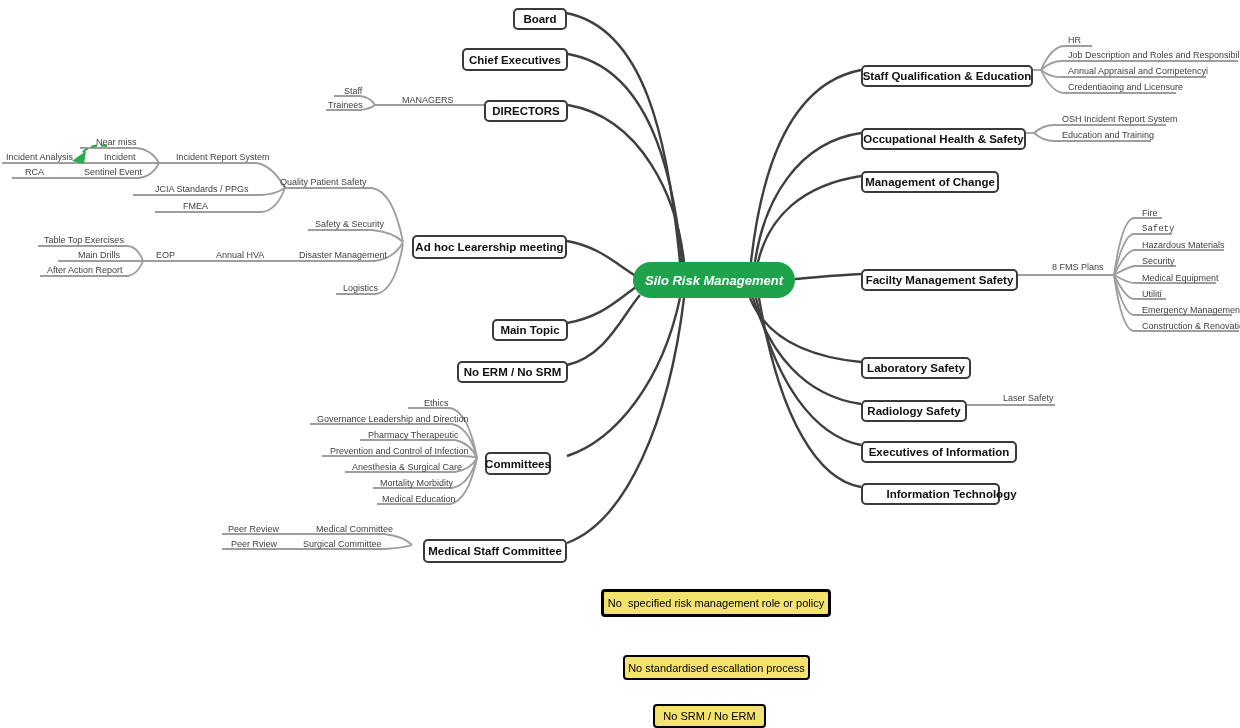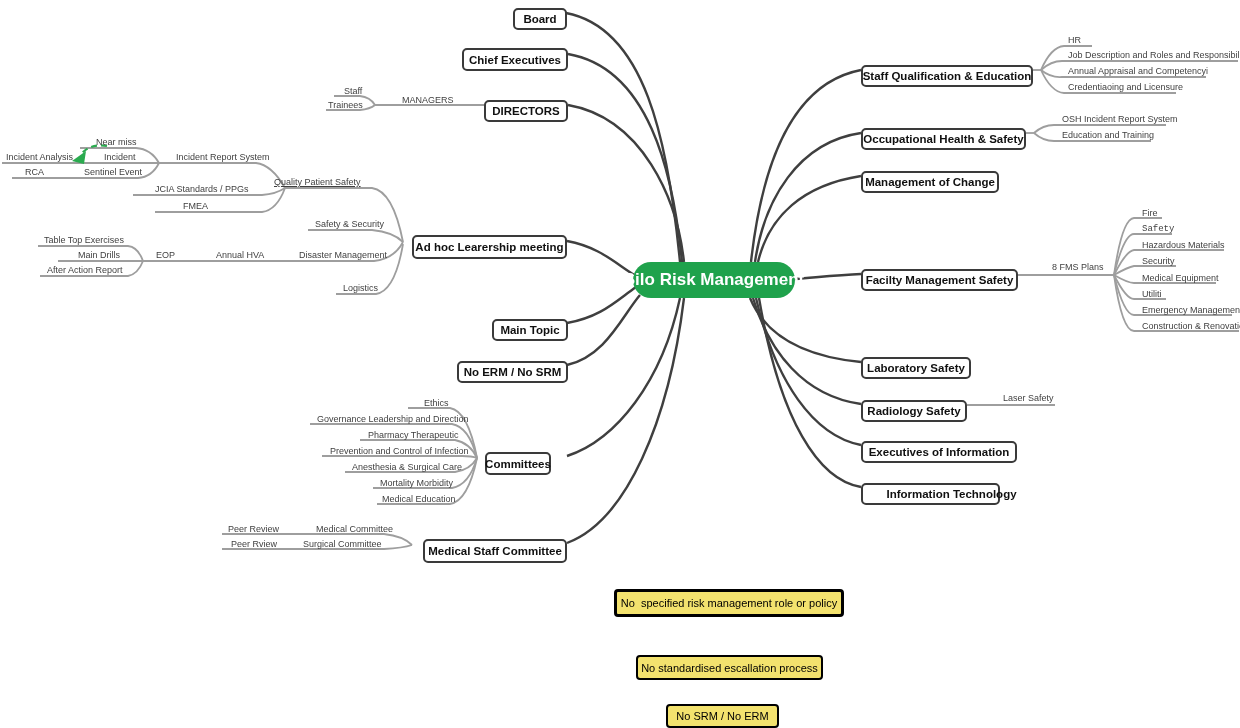--- a/index.html
+++ b/index.html
@@ -13,26 +13,26 @@
   #wires{position:absolute;left:0;top:0;width:1240px;height:728px;}
   .branch{fill:none;stroke:var(--branch-line);stroke-width:2.4;}
   .leafline{fill:none;stroke:var(--leaf-line);stroke-width:1.8;}
   .trunkline{fill:none;stroke:var(--leaf-line);stroke-width:2.2;}
   .garrow{fill:none;stroke:var(--arrow);stroke-width:2.2;stroke-dasharray:6 4;}
   .garrow-head{fill:var(--arrow);stroke:none;}
   .box{position:absolute;box-sizing:border-box;background:#ffffff;border:2px solid var(--box-border);
        border-radius:5px;display:flex;align-items:center;justify-content:center;
        font-size:11.5px;font-weight:bold;color:#101010;white-space:nowrap;z-index:3;margin-top:6px;}
   .pill{position:absolute;box-sizing:border-box;background:var(--center-bg);border-radius:18px;
-        display:flex;align-items:center;justify-content:center;font-size:17px;font-weight:bold;
-        color:var(--center-text);white-space:nowrap;z-index:4;}
+        display:flex;align-items:center;justify-content:center;font-size:13px;font-weight:bold;
+        color:var(--center-text);white-space:nowrap;z-index:4;font-style:italic;}
   .leaf{position:absolute;font-size:9px;color:var(--leaf-text);white-space:nowrap;z-index:3;line-height:1;}
   .note{position:absolute;box-sizing:border-box;background:var(--note-bg);border:2px solid #000000;
         border-radius:4px;display:flex;align-items:center;justify-content:center;
-        font-size:11px;color:#000000;white-space:pre;z-index:3;margin-left:13px;}
+        font-size:11px;color:#000000;white-space:pre;z-index:3;}
   .note-heavy{border-width:3px;}
 </style>
 </head>
 <body>
 
 <div id="canvas">
 
   <svg id="wires" viewBox="0 0 1240 728">
 
     <g>
@@ -133,21 +133,21 @@
   <span class="leaf" style="left:328px;top:101px;">Trainees</span>
   <span class="leaf" style="left:402px;top:96px;">MANAGERS</span>
   <span class="leaf" style="left:96px;top:138px;">Near miss</span>
   <span class="leaf" style="left:6px;top:153px;">Incident Analysis</span>
   <span class="leaf" style="left:104px;top:153px;">Incident</span>
   <span class="leaf" style="left:25px;top:168px;">RCA</span>
   <span class="leaf" style="left:84px;top:168px;">Sentinel Event</span>
   <span class="leaf" style="left:176px;top:153px;">Incident Report System</span>
   <span class="leaf" style="left:155px;top:185px;">JCIA Standards / PPGs</span>
   <span class="leaf" style="left:183px;top:202px;">FMEA</span>
-  <span class="leaf" style="left:274px;top:178px;text-decoration:underline;">Quality Patient Safety</span>
+  <span class="leaf" style="left:280px;top:178px;">Quality Patient Safety</span>
   <span class="leaf" style="left:315px;top:220px;">Safety &amp; Security</span>
   <span class="leaf" style="left:299px;top:251px;">Disaster Management</span>
   <span class="leaf" style="left:216px;top:251px;">Annual HVA</span>
   <span class="leaf" style="left:156px;top:251px;text-align:center;">EOP</span>
   <span class="leaf" style="left:44px;top:236px;">Table Top Exercises</span>
   <span class="leaf" style="left:78px;top:251px;">Main Drills</span>
   <span class="leaf" style="left:47px;top:266px;">After Action Report</span>
   <span class="leaf" style="left:343px;top:284px;">Logistics</span>
   <span class="leaf" style="left:424px;top:399px;">Ethics</span>
   <span class="leaf" style="left:317px;top:415px;">Governance Leadership and Direction</span>

